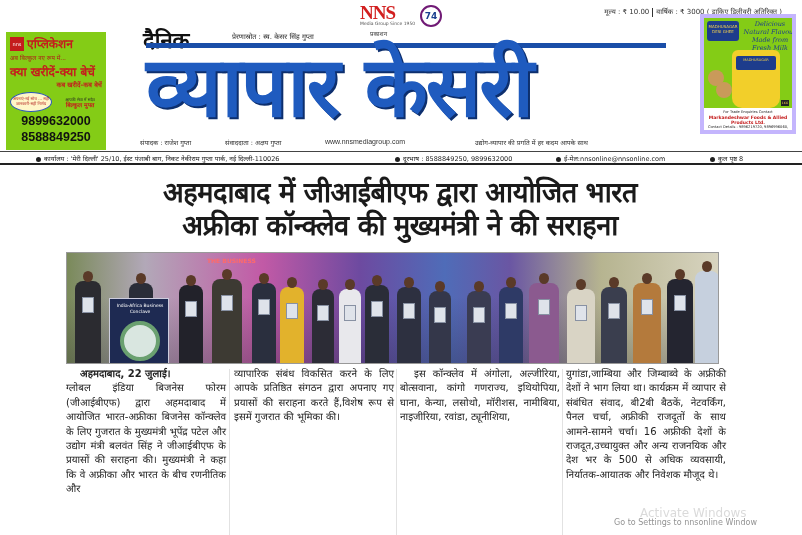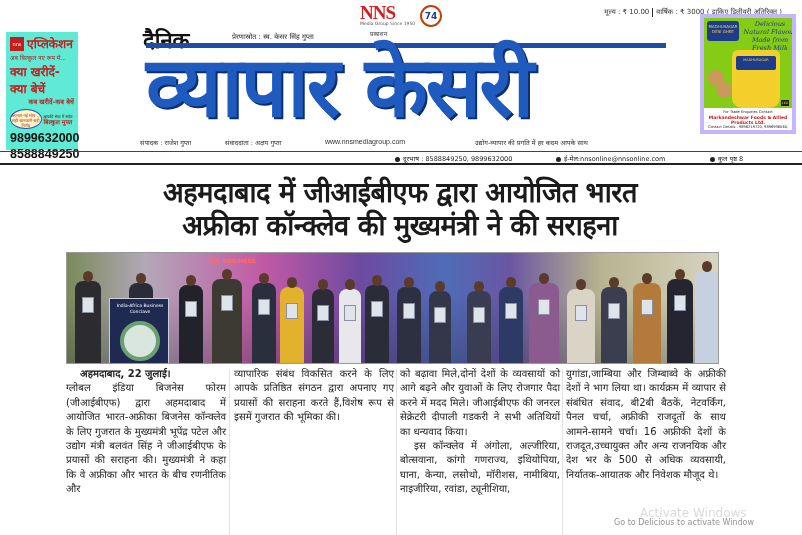--- a/index.html
+++ b/index.html
@@ -7,25 +7,25 @@
   body { font-family: "DejaVu Sans", sans-serif; color: #1a1a1a; position: relative; }
 
   
   .topbar { position: absolute; left: 0; top: 0; width: 802px; height: 22px; font-size: 7px; color: #333; }
   .topbar .issue { position: absolute; left: 8px; top: 7px; white-space: nowrap; }
   .topbar .issue span.sep { display: inline-block; width: 1px; height: 9px; background: #333; margin: 0 3px; vertical-align: middle; }
   .topbar .price { position: absolute; right: 20px; top: 7px; white-space: nowrap; }
   .nns-logo { position: absolute; left: 360px; top: 4px; width: 60px; height: 24px; }
   .nns-logo .nns { font-family: "Liberation Serif", serif; font-weight: bold; color: #d21f1f; font-size: 19px; line-height: 17px; letter-spacing: -1px; }
   .nns-logo .since { font-size: 4.5px; color: #555; line-height: 6px; }
-  .badge74 { position: absolute; left: 420px; top: 5px; width: 22px; height: 22px; border-radius: 50%; background: #fff; border: 2px solid #c2410c; color: #1a3f8f; font-weight: bold; font-size: 9px; text-align: center; line-height: 18px; }
+  .badge74 { position: absolute; left: 420px; top: 5px; width: 22px; height: 22px; border-radius: 50%; background: #fff; border: 2px solid #701a75; color: #1a3f8f; font-weight: bold; font-size: 9px; text-align: center; line-height: 18px; }
   .prakashan { position: absolute; left: 370px; top: 30px; font-size: 6px; color: #333; }
 
   
-  .ad-left { position: absolute; left: 6px; top: 32px; width: 72px; height: 118px; background: #5eead4; padding: 3px 4px; }
+  .ad-left { position: absolute; left: 6px; top: 32px; width: 100px; height: 118px; background: #84cc16; padding: 3px 4px; }
   .ad-left .head { display: flex; align-items: center; gap: 3px; }
   .ad-left .logo-box { width: 14px; height: 14px; background: #c41d1d; color: #fff; font-size: 5px; text-align: center; line-height: 14px; }
   .ad-left .app { color: #c41d1d; font-size: 12px; font-weight: bold; }
   .ad-left .l1 { font-size: 6px; color: #b01818; margin-top: 2px; }
   .ad-left .l2 { font-size: 12px; color: #c41d1d; font-weight: bold; margin-top: 1px; }
   .ad-left .l3 { font-size: 6.5px; color: #c41d1d; font-weight: bold; text-align: right; }
   .ad-left .mid { display: flex; justify-content: space-between; margin-top: 3px; align-items: center; }
   .ad-left .oval { width: 42px; height: 20px; border: 1.5px solid #2a56b8; border-radius: 50%; background: #fff6c8; font-size: 4px; text-align: center; padding-top: 3px; line-height: 5px; color: #b01818; }
   .ad-left .rt { font-size: 4px; color: #222; text-align: center; width: 44px; line-height: 5px; }
   .ad-left .rt b { color: #c41d1d; font-size: 6px; }
@@ -140,20 +140,21 @@
   </div>
   <div class="wm">1KG</div>
   <div class="foot">
     <div>For Trade Enquiries Contact</div>
     <div class="co">Markandeshwar Foods &amp; Allied Products Ltd.</div>
     <div>Contact Details : 9896219720, 9896996060, 9810750680</div>
   </div>
 </div>
 
 <div class="office">
+  <span style="left:36px"><i class="dot"></i><span style="position:static">कार्यालय : 'मेरी दिल्ली' 25/10, ईस्ट पंजाबी बाग, निकट नेकीराम गुप्ता पार्क, नई दिल्ली-110026</span></span>
   <span style="left:395px"><i class="dot"></i><span style="position:static">दूरभाष : 8588849250, 9899632000</span></span>
   <span style="left:556px"><i class="dot"></i><span style="position:static">ई-मेल:nnsonline@nnsonline.com</span></span>
   <span style="left:710px"><i class="dot"></i><span style="position:static">कुल पृष्ठ 8</span></span>
 </div>
 
 <div class="headline">
   <div>अहमदाबाद में जीआईबीएफ द्वारा आयोजित भारत</div>
   <div>अफ्रीका कॉन्क्लेव की मुख्यमंत्री ने की सराहना</div>
 </div>
 
@@ -245,23 +246,22 @@
   <div class="col col1">
     <p class="dateline indent">अहमदाबाद, 22 जुलाई।</p>
     <p>ग्लोबल इंडिया बिजनेस फोरम (जीआईबीएफ) द्वारा अहमदाबाद में आयोजित भारत-अफ्रीका बिजनेस कॉन्क्लेव के लिए गुजरात के मुख्यमंत्री भूपेंद्र पटेल और उद्योग मंत्री बलवंत सिंह ने जीआईबीएफ के प्रयासों की सराहना की। मुख्यमंत्री ने कहा कि वे अफ्रीका और भारत के बीच रणनीतिक और</p>
   </div>
   <div class="vsep" style="left:163px"></div>
   <div class="col col2">
     <p>व्यापारिक संबंध विकसित करने के लिए आपके प्रतिष्ठित संगठन द्वारा अपनाए गए प्रयासों की सराहना करते हैं,विशेष रूप से इसमें गुजरात की भूमिका की।</p>
   </div>
   <div class="vsep" style="left:330px"></div>
   <div class="col col3">
-    <p>को बढ़ावा मिले,दोनों देशों के व्यवसायों को आगे बढ़ने और युवाओं के लिए रोजगार पैदा करने में मदद मिले। जीआईबीएफ की जनरल सेक्रेटरी दीपाली गडकरी ने सभी अतिथियों का धन्यवाद किया।</p>
     <p class="indent">इस कॉन्क्लेव में अंगोला, अल्जीरिया, बोत्सवाना, कांगो गणराज्य, इथियोपिया, घाना, केन्या, लसोथो, मॉरीशस, नामीबिया, नाइजीरिया, रवांडा, ट्यूनीशिया,</p>
   </div>
   <div class="vsep" style="left:496px"></div>
   <div class="col col4">
     <p>युगांडा,जाम्बिया और जिम्बाब्वे के अफ्रीकी देशों ने भाग लिया था। कार्यक्रम में व्यापार से संबंधित संवाद, बी2बी बैठकें, नेटवर्किंग, पैनल चर्चा, अफ्रीकी राजदूतों के साथ आमने-सामने चर्चा। 16 अफ्रीकी देशों के राजदूत,उच्चायुक्त और अन्य राजनयिक और देश भर के 500 से अधिक व्यवसायी, निर्यातक-आयातक और निवेशक मौजूद थे।</p>
   </div>
 </div>
 
 <div class="watermark-big">Activate Windows</div>
-<div class="watermark">Go to Delicious to activate Window</div>
+<div class="watermark">Go to Settings to nnsonline Window</div>
 
 </body></html>

